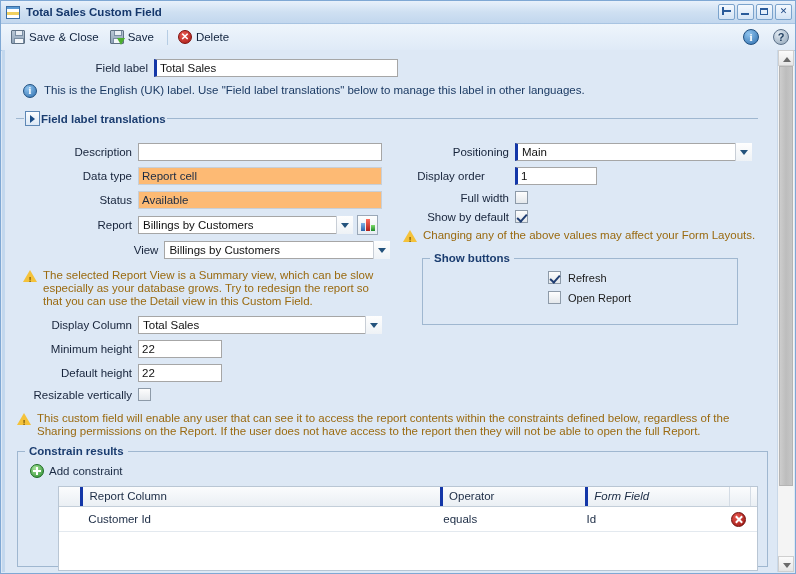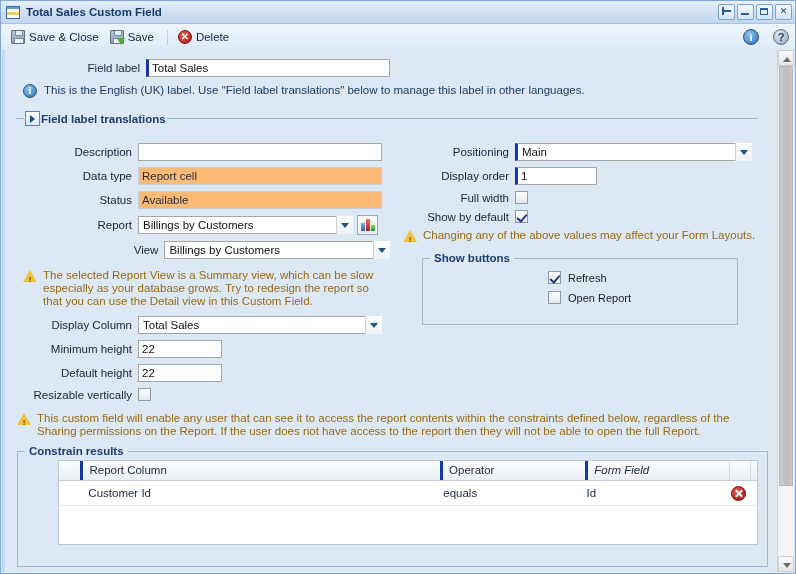--- a/index.html
+++ b/index.html
@@ -357,21 +357,21 @@
       <span>Delete</span>
     </div>
     <div class="tspacer"></div>
     <div class="ico-round-blue">i</div>
     <div class="ico-round-grey">?</div>
   </div>
 
   <div class="bodywrap">
     <div class="content">
 
-      <div style="position:absolute;left:8px;top:9px;width:100%;">
+      <div style="position:absolute;left:16px;top:9px;width:100%;">
         <div class="row" style="margin-bottom:0;">
           <div class="lbl" style="width:127px;">Field label</div>
           <input class="txtinput req" style="width: 244px;" value="Total Sales">
         </div>
       </div>
 
       <div style="position:absolute;left:18px;top:34px;right:20px;">
         <div style="display:flex;gap:7px;align-items:flex-start;">
           <div class="info-ico">i</div>
           <div class="infotext">This is the English (UK) label. Use "Field label translations" below to manage this label in other languages.</div>
@@ -452,21 +452,21 @@
 
       <div style="position:absolute;left:388px;top:93px;width:380px;">
         <div class="row">
           <div class="lbl" style="width:116px;">Positioning</div>
           <div class="selwrap" style="width:237px;">
             <div class="selbox req">Main</div>
             <div class="selarrow"></div>
           </div>
         </div>
         <div class="row">
-          <div class="lbl" style="width:116px;">Display order</div>
+          <div class="lbl" style="width:116px;text-align:center;">Display order</div>
           <input class="txtinput req" style="width: 82px;" value="1">
         </div>
         <div class="row">
           <div class="lbl" style="width:116px;">Full width</div>
           <div class="chk"></div>
         </div>
         <div class="row">
           <div class="lbl" style="width:116px;">Show by default</div>
           <div class="chk on"></div>
         </div>
@@ -496,20 +496,26 @@
         <div class="warn">
           <div class="warn-ico"></div>
           <div>This custom field will enable any user that can see it to access the report contents within the constraints defined below, regardless of the Sharing permissions on the Report. If the user does not have access to the report then they will not be able to open the full Report.</div>
         </div>
       </div>
 
       <div style="position:absolute;left:12px;top:401px;right:9px;bottom:5px;">
         <div class="fset" style="height:100%;box-sizing:border-box;">
           <div class="fset-legend">Constrain results</div>
 
+          <div style="padding:12px 9px 0 12px;">
+            <div class="addbtn">
+              <div class="plus-ico"></div>
+              <span class="addlbl">Add constraint</span>
+            </div>
+          </div>
 
           <div style="padding:8px 9px 0 12px;">
             <div class="tbl">
               <div class="tbl-head">
                 <div class="th first" style="width:22px;"></div>
                 <div class="th" style="width:372px;">Report Column</div>
                 <div class="th" style="width:150px;">Operator</div>
                 <div class="th" style="width:148px;font-style:italic;">Form Field</div>
                 <div class="th plain" style="width:22px;"></div>
                 <div class="th plain" style="flex:1;"></div>

